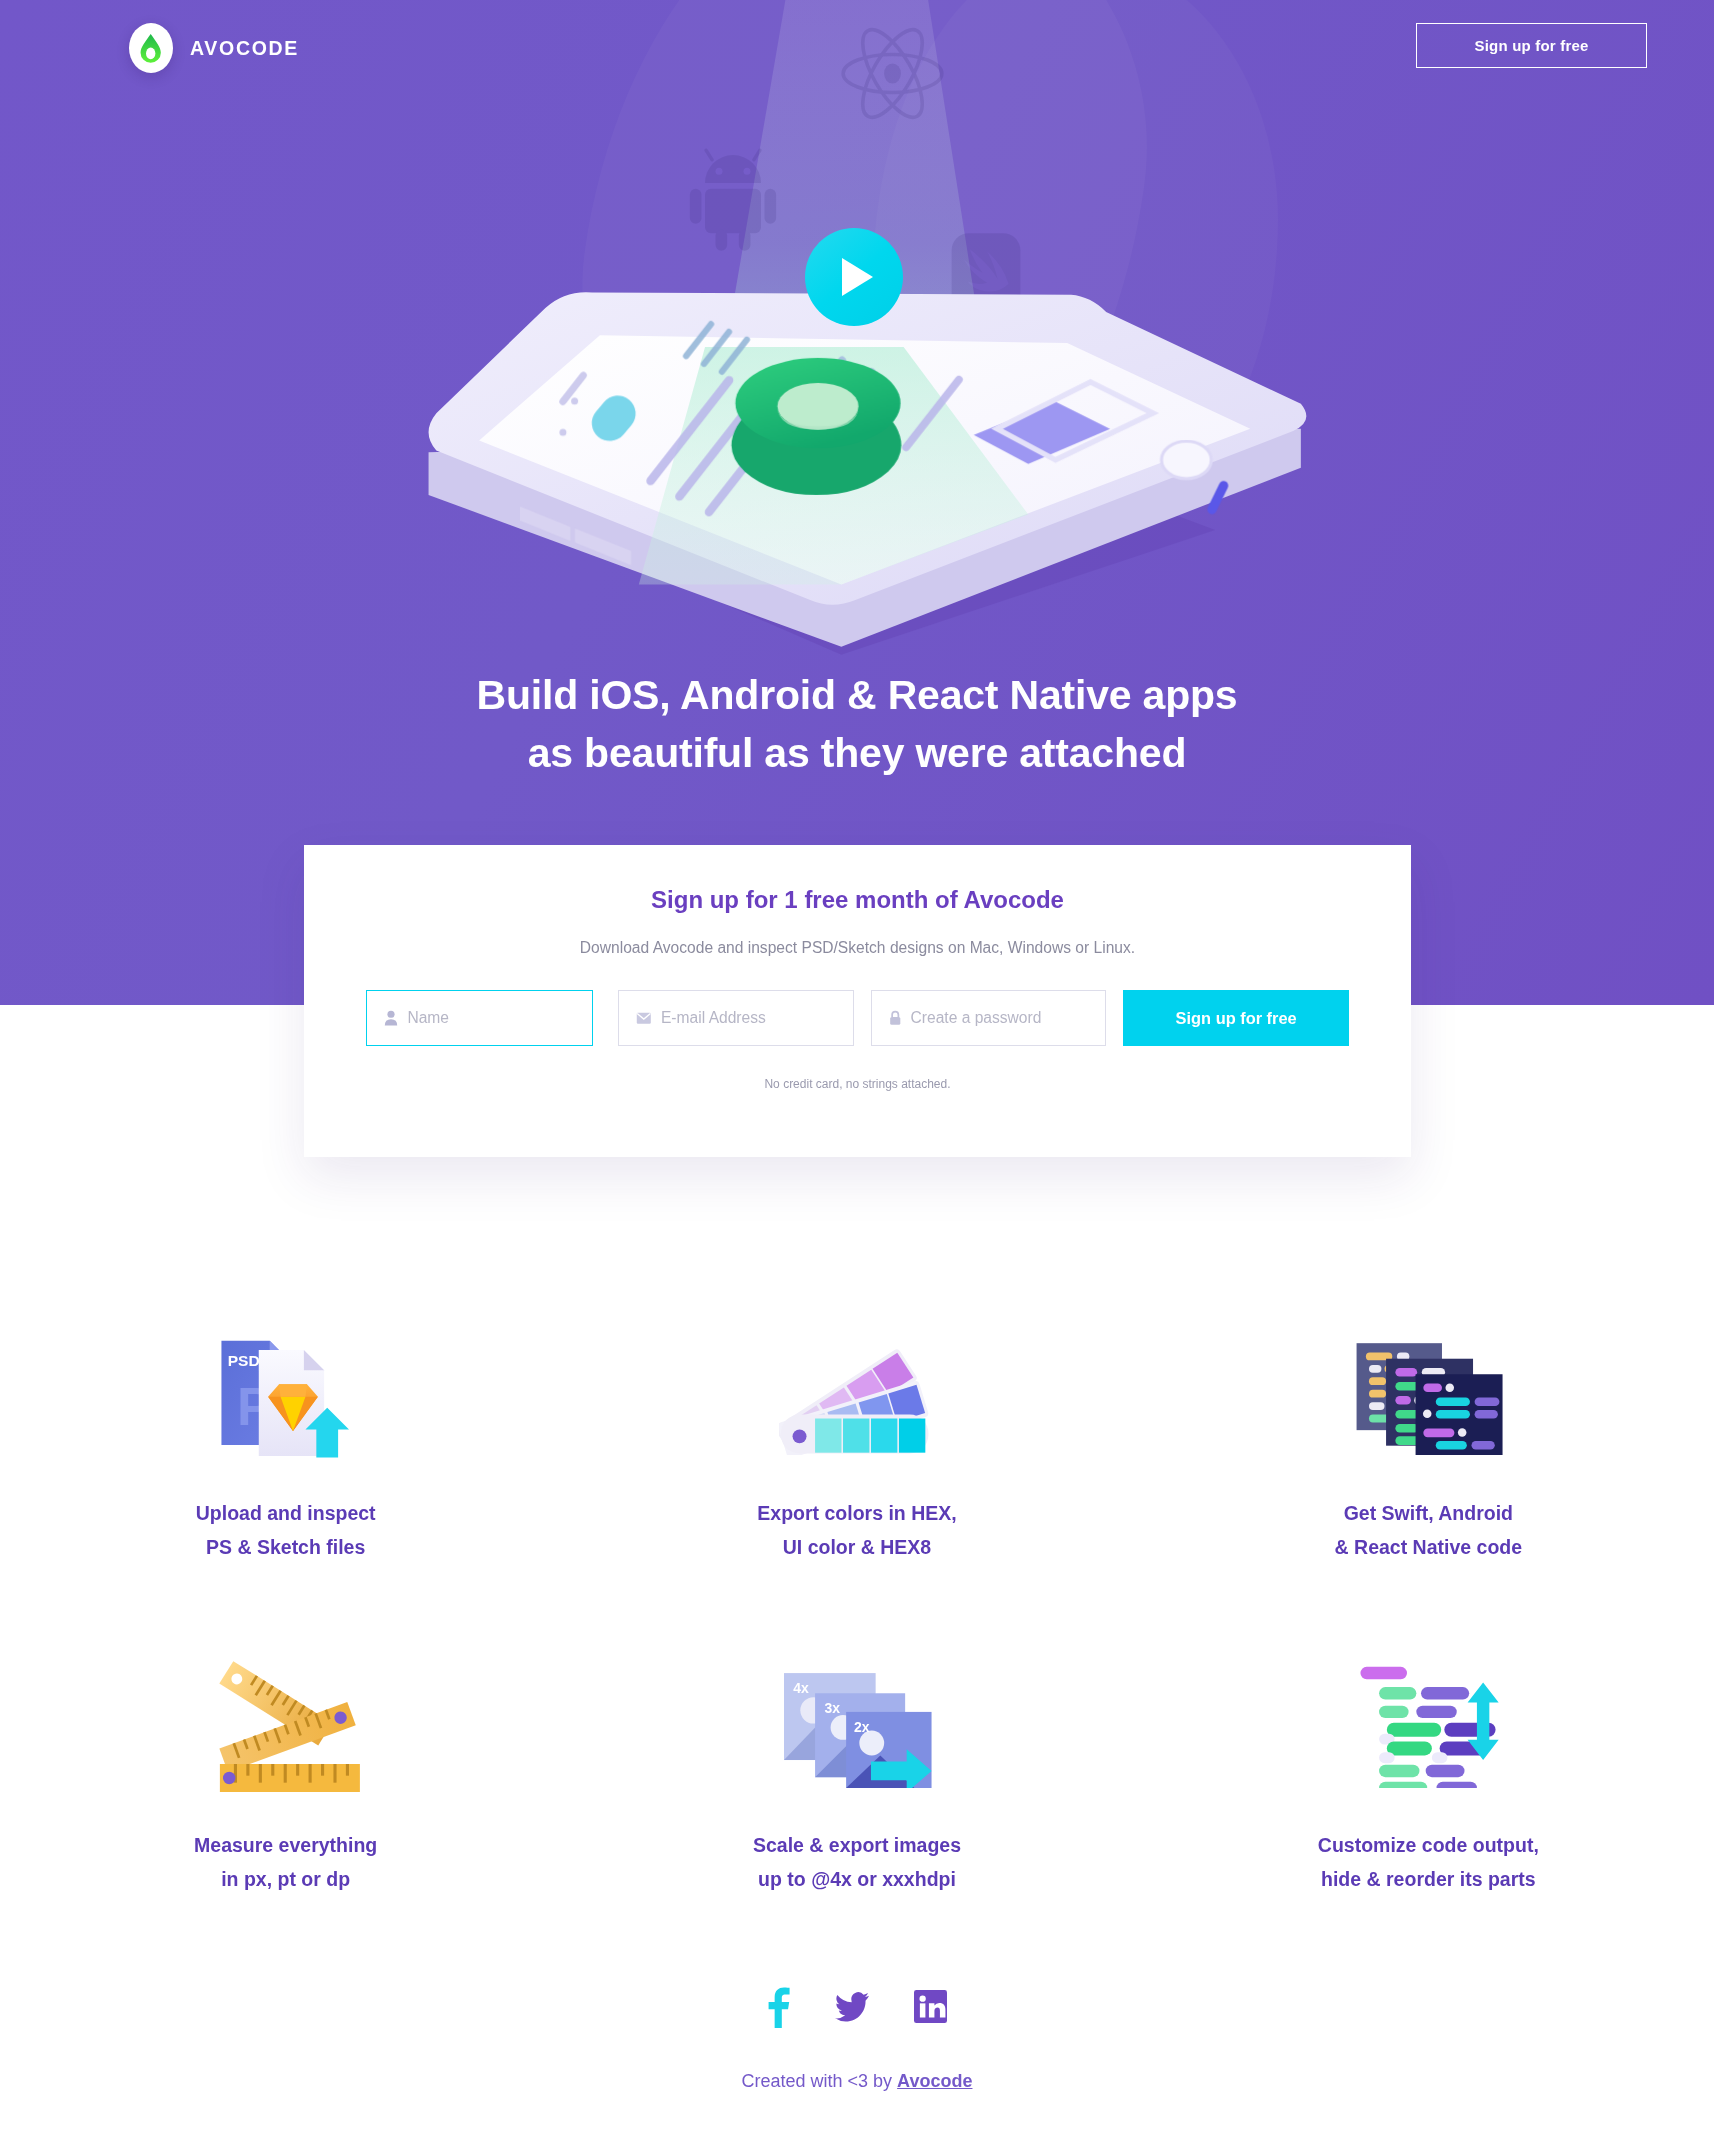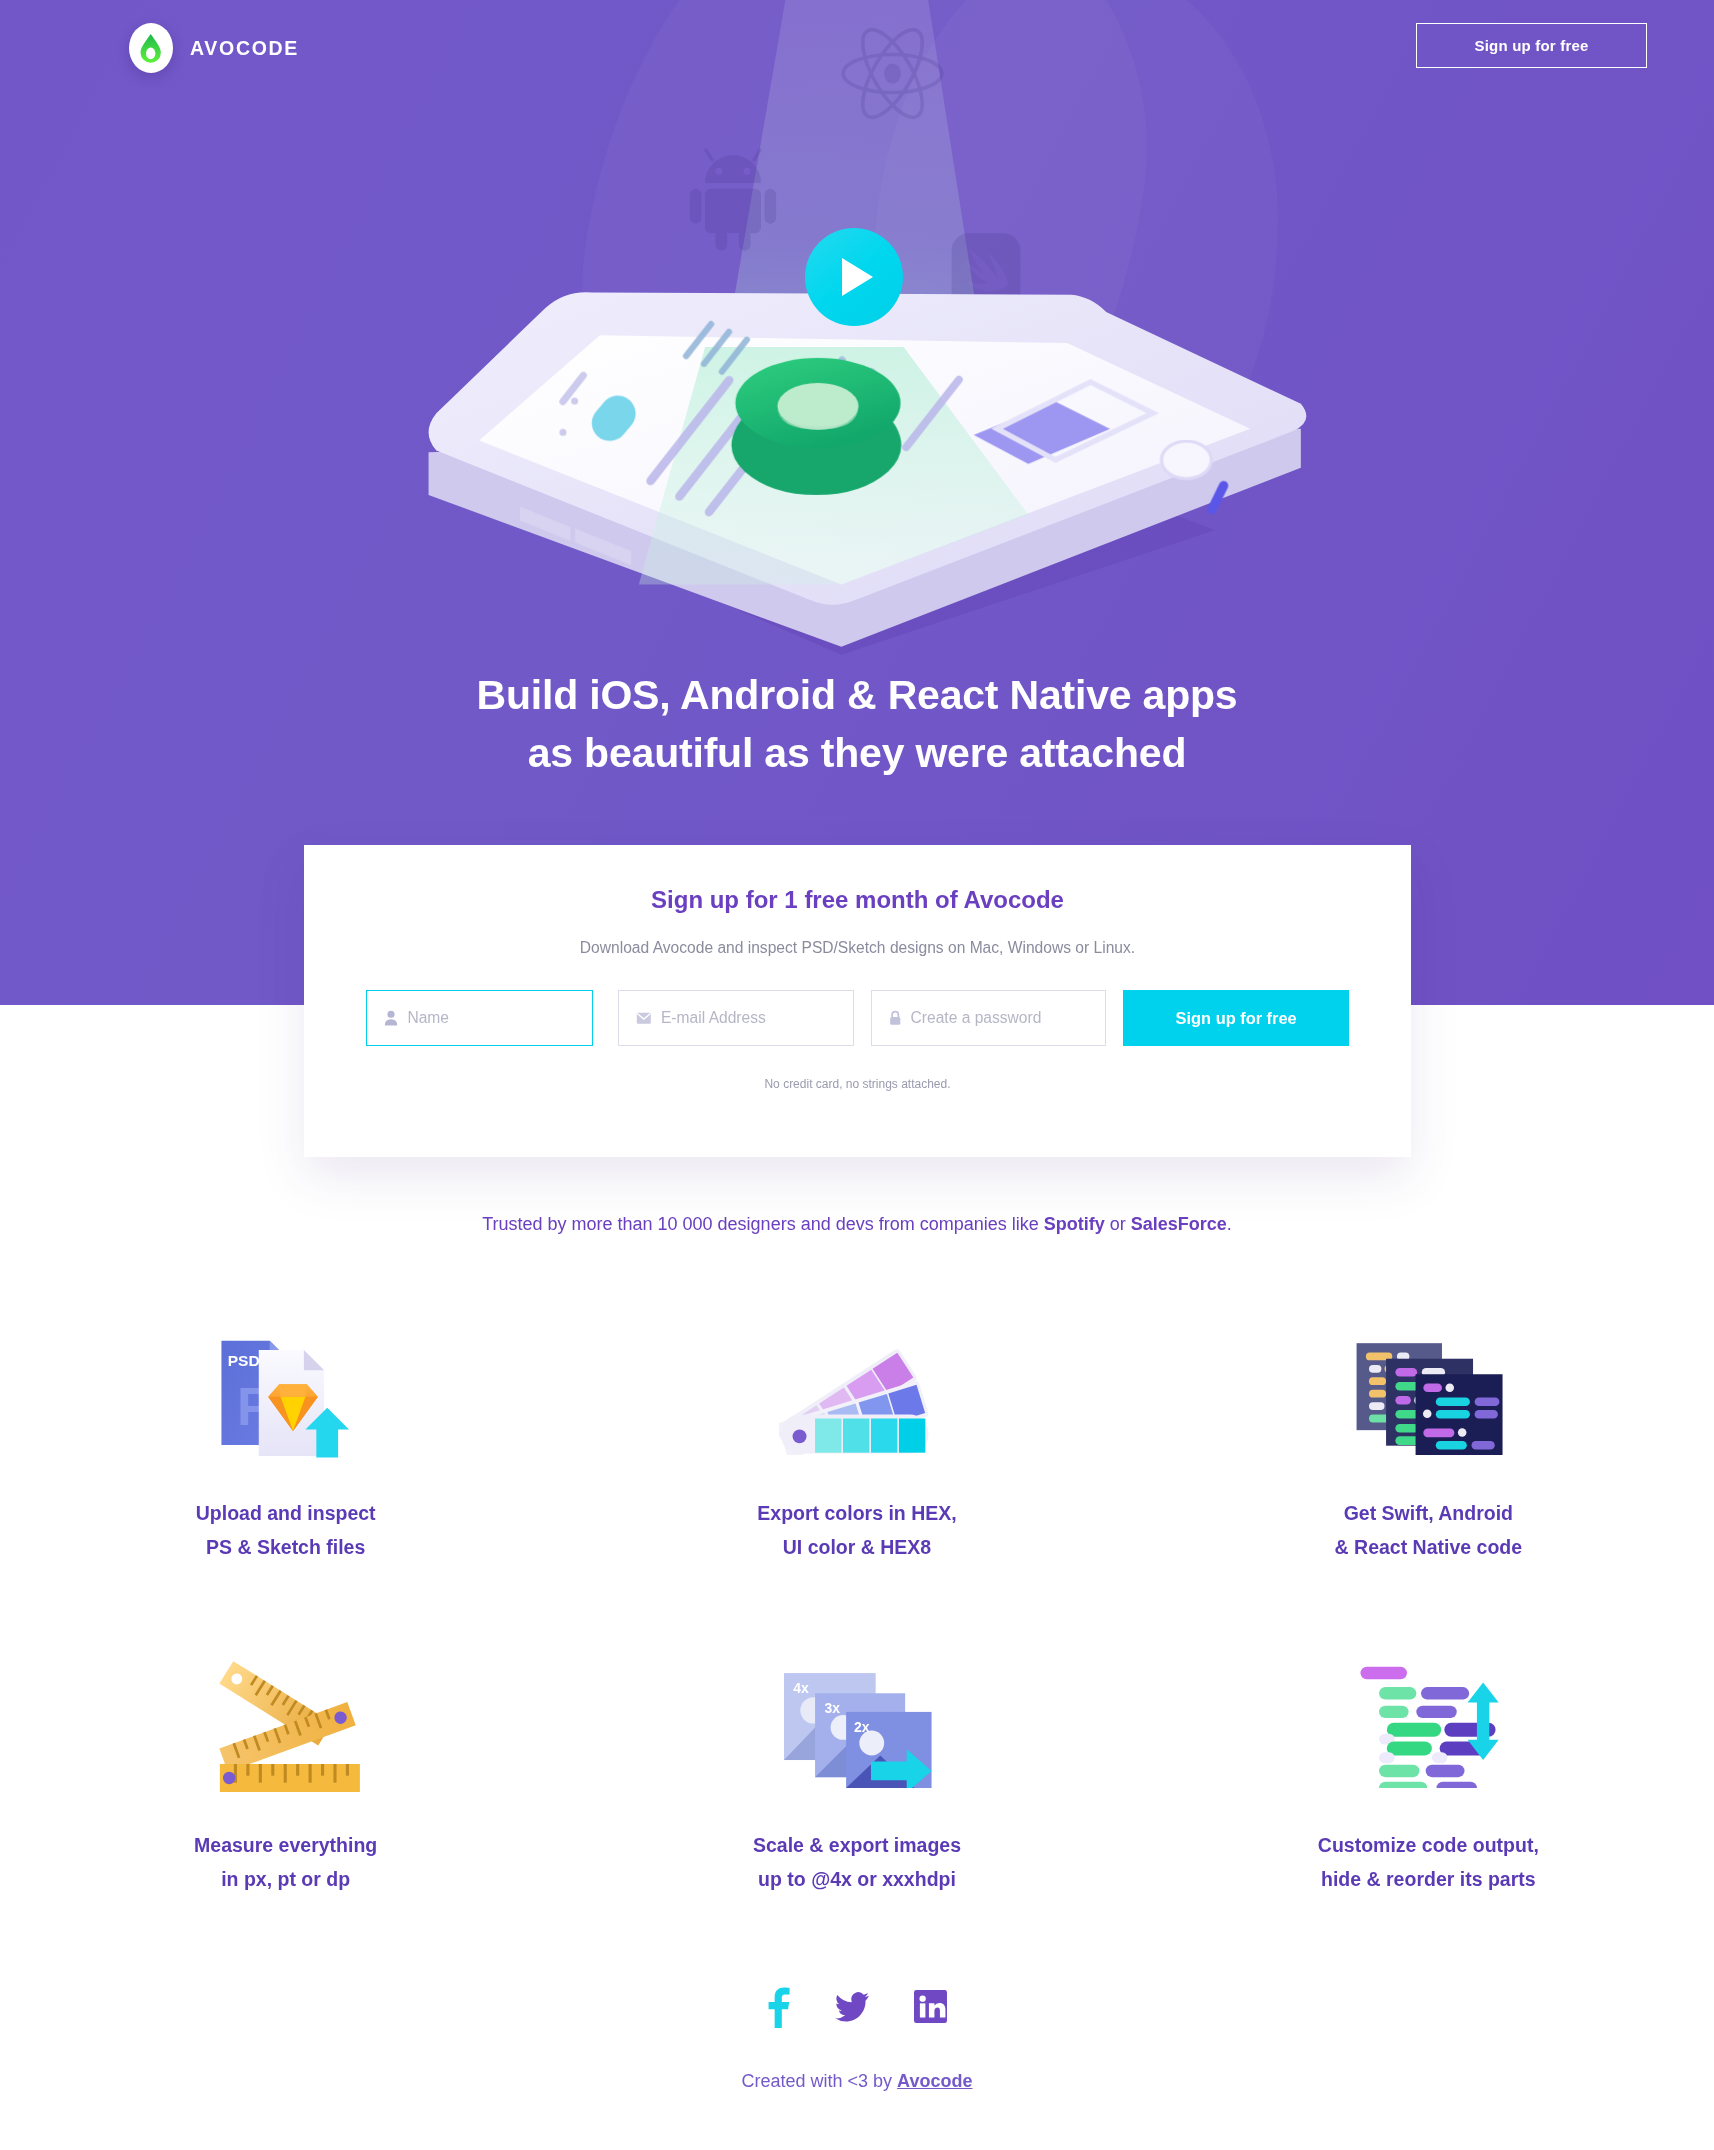--- a/index.html
+++ b/index.html
@@ -322,23 +322,20 @@
         </span>
         <input type="password" placeholder="Create a password" style="">
       </div>
 
       <button class="submit-btn">Sign up for free</button>
     </div>
 
     <div class="card-note">No credit card, no strings attached.</div>
   </div>
 
-  <div class="trust">
-    <span>Trusted by more than 10 000 designers and devs from companies like </span><b>Spotify</b><span> or </span><b>SalesForce</b><span>.</span>
-  </div>
 
   <div class="features">
 
     <div class="frow first">
 
       <div class="fcell">
         <div class="ficon">
           <svg width="164" height="140" viewBox="0 0 210 180">
             <defs>
               <linearGradient id="psdg" x1="0" y1="0" x2="1" y2="1">

